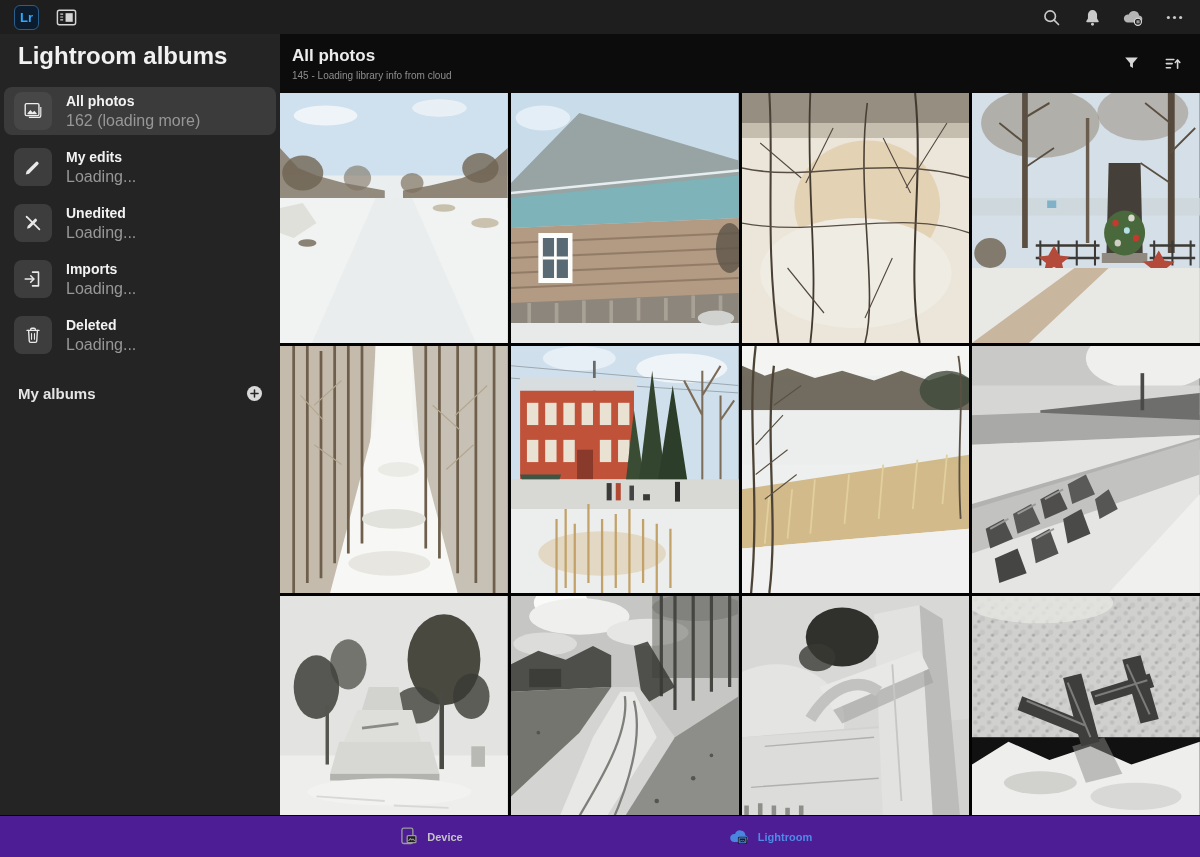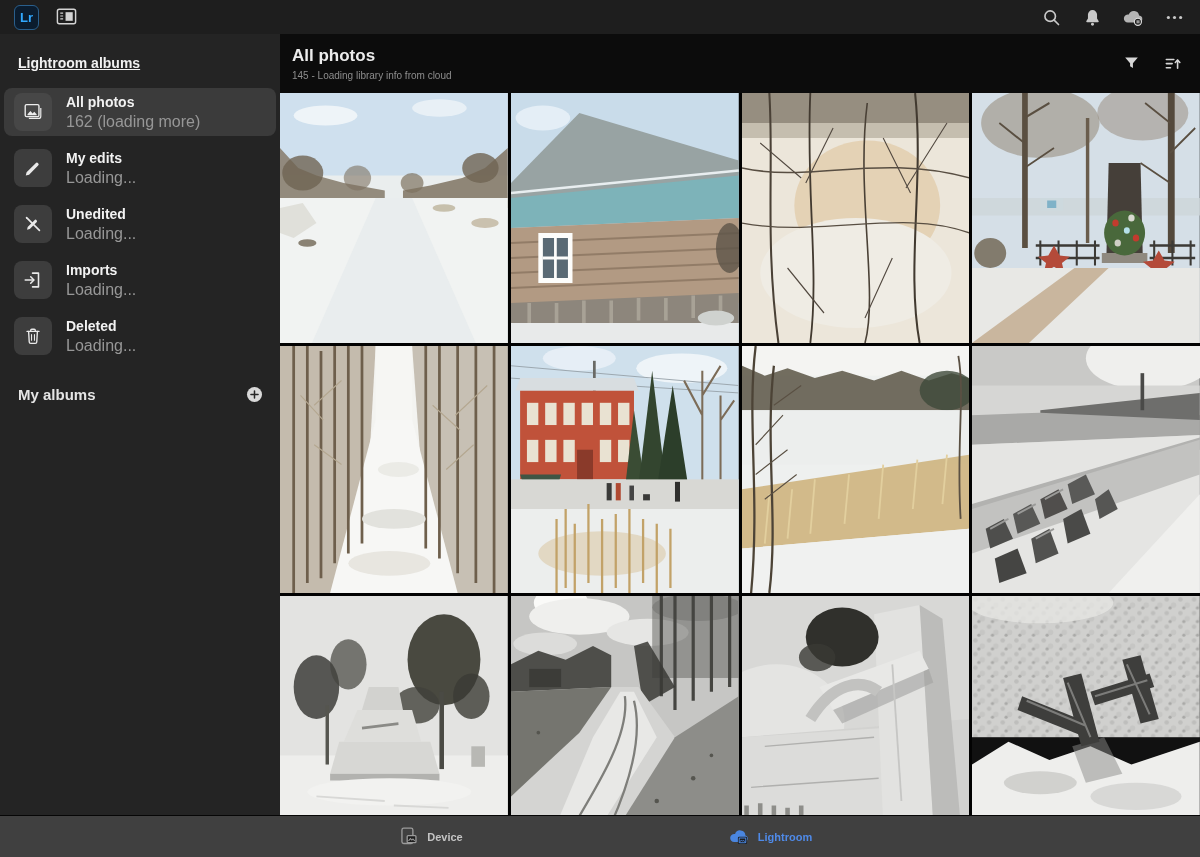--- a/index.html
+++ b/index.html
@@ -7,27 +7,27 @@
     font-family:"Liberation Sans", sans-serif; -webkit-font-smoothing:antialiased; }
 
   
   .topbar { position:absolute; top:0; left:0; width:1200px; height:34px;
     background:#1e1e1e; display:flex; align-items:center; padding:0 14px; z-index:10; }
   .lr-logo { width:25px; height:25px; border-radius:6px; background:#0b1c2e;
     border:1px solid #2a5f8c; color:#31a8ff; font-weight:700; font-size:13px;
     display:flex; align-items:center; justify-content:center; }
   .tb-icon { width:24px; height:24px; display:flex; align-items:center; justify-content:center;
     color:#c9c9c9; }
-  .tb-left { display:flex; align-items:flex-start; gap:15px; }
+  .tb-left { display:flex; align-items:center; gap:15px; }
   .tb-right { margin-left:auto; display:flex; align-items:center; gap:17px; }
 
   
   .sidebar { position:absolute; top:34px; left:0; width:280px; bottom:42px;
     background:#242424; }
-  .sb-title { color:#f1f1f1; font-size:14px; font-weight:700; margin:21px 18px 17px;text-decoration:underline; }
+  .sb-title { color:#f1f1f1; font-size:24px; font-weight:700; margin:8px 18px 17px; }
   .sb-item { display:flex; align-items:center; gap:14px; height:48px;
     margin:0 4px 8px; padding:0 10px; border-radius:8px; cursor:pointer; }
   .sb-item.selected { background:#3b3b3b; }
   .sb-tile { width:38px; height:38px; border-radius:8px; background:#3d3d3d;
     flex:0 0 38px; display:flex; align-items:center; justify-content:center; color:#e9e9e9; }
   .sb-item.selected .sb-tile { background:#474747; }
   .sb-text { display:flex; flex-direction:column; }
   .sb-label { color:#f2f2f2; font-size:14px; font-weight:700; }
   .sb-sub { color:#979797; font-size:16px; margin-top:3px; }
   .sb-sub:empty { display:none; }
@@ -48,21 +48,21 @@
   
   .grid { position:absolute; top:59px; left:0; right:0; bottom:0; background:#020202;
     display:flex; flex-direction:column; gap:3px; }
   .grow { display:flex; gap:3px; }
   .r1 { flex:0 0 250px; } .r2 { flex:0 0 247px; } .r3 { flex:1 1 auto; }
   .cell { position:relative; overflow:hidden; background:#111; cursor:pointer; }
   .cell svg { display:block; width:100%; height:100%; }
 
   
   .bottombar { position:absolute; left:0; bottom:0; width:1200px; height:42px;
-    background:#404040; border-top:1px solid #060606; display:flex;
+    background:#4c1d95; border-top:1px solid #060606; display:flex;
     align-items:center; justify-content:center; z-index:10;gap:20px; }
   .tab { width:320px; display:flex; align-items:center; justify-content:center; gap:8px;
     cursor:pointer; }
   .tab .t-icon { width:22px; height:22px; display:flex; align-items:center; justify-content:center; }
   .tab-label { font-size:11px; font-weight:700; }
   .tab.inactive { color:#9b9b9b; } .tab.inactive .tab-label { color:#c4c4c4; }
   .tab.active { color:#4a86e0; } .tab.active .tab-label { color:#4f8ae8; }
 </style>
 </head>
 <body>

